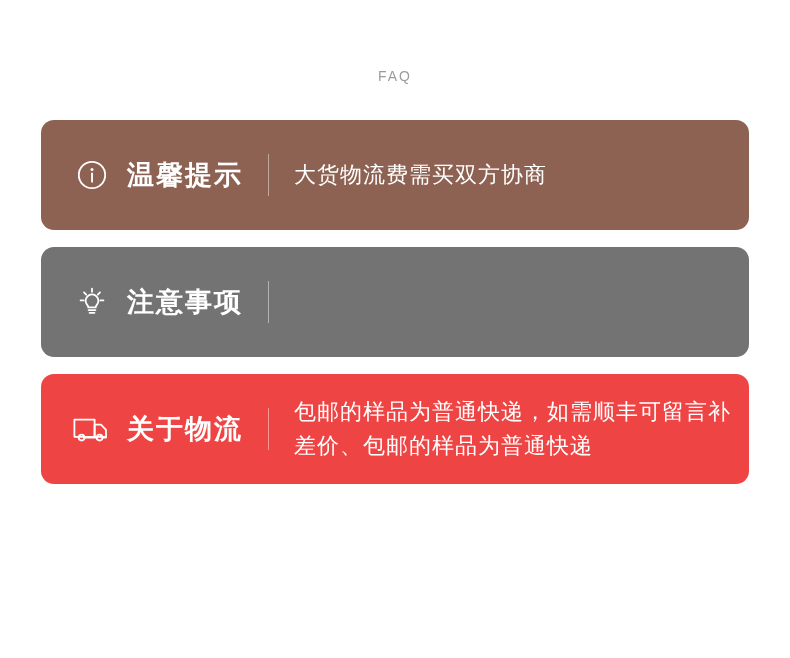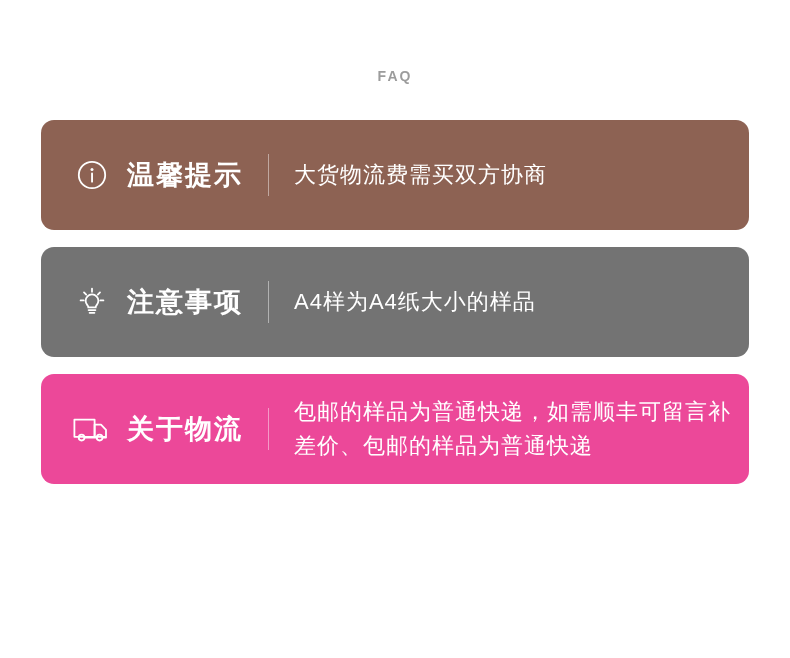--- a/index.html
+++ b/index.html
@@ -33,21 +33,21 @@
     color: #3a3a3a;
     letter-spacing: 3px;
     line-height: 1.1;
     margin: 0;
   }
   .page-subtitle {
     margin-top: 10px;
     font-size: 14px;
     color: #9c9c9c;
     letter-spacing: 2px;
-    font-weight: bold;
+    font-weight: normal;
   }
 
   
   .card-list {
     margin-top: 36px;
     padding: 0 41px 0 41px;
     display: flex;
     flex-direction: column;
     gap: 17px;
   }
@@ -126,24 +126,23 @@
           <path d="M15.6 28.8h4.8"></path>
           <path d="M18 4.6v3.2"></path>
           <path d="M29.4 16.4h-3.1"></path>
           <path d="M9.7 16.4H6.6"></path>
           <path d="M26 8.4l-2.2 2.2"></path>
           <path d="M12.2 10.6L10 8.4"></path>
         </svg>
       </div>
       <div class="card-label">注意事项</div>
       <div class="card-divider" style="background: rgba(255, 255, 255, 0.45);"></div>
-      <div class="card-text">A4样为A4纸大小的样品</div>
     </div>
 
-    <div class="faq-card" style="background:#ec4899;">
+    <div class="faq-card" style="background:#ef4444;">
       <div class="card-icon">
         <svg width="40" height="32" viewBox="0 0 40 32" fill="none" stroke="#ffffff" stroke-width="1.8" stroke-linejoin="round" stroke-linecap="round">
           <path d="M2.4 6.6h20.2v17.2H2.4z"></path>
           <path d="M22.6 11.6h6.4l5.0 5.2v7h-11.4z"></path>
           <circle cx="9.6" cy="24.6" r="2.9"></circle>
           <circle cx="27.6" cy="24.6" r="2.9"></circle>
           <path d="M12.5 24.6h12.2"></path>
           <path d="M30.5 24.6h3.5"></path>
         </svg>
       </div>

